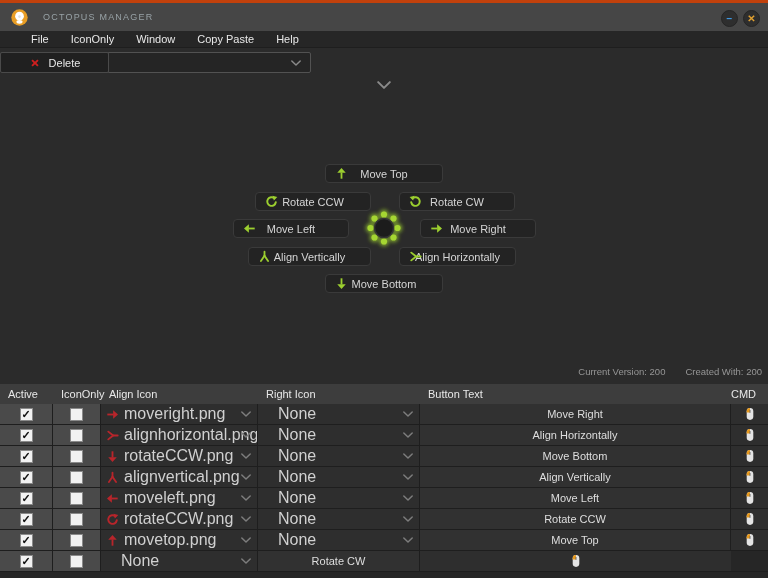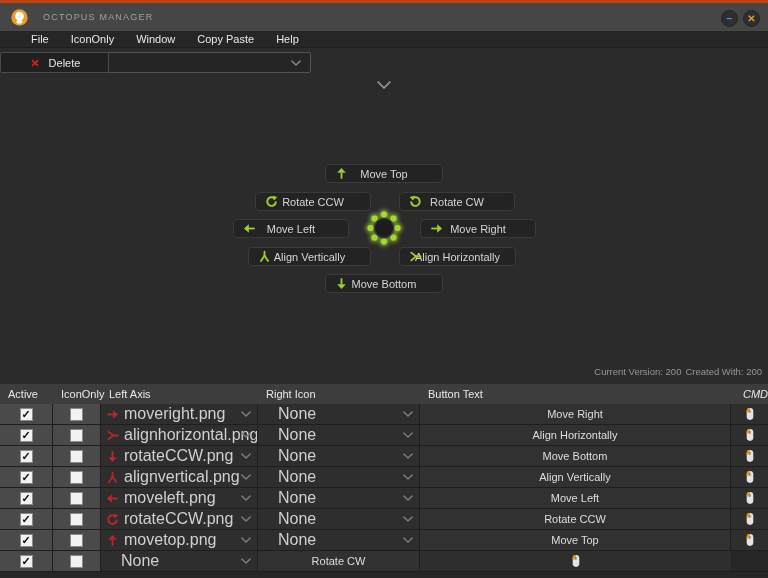--- a/index.html
+++ b/index.html
@@ -74,30 +74,30 @@
   #btn-rotate-cw   { left:399px; top:192px; width:116px; }
   #btn-move-left   { left:233px; top:219px; width:116px; }
   #btn-move-right  { left:420px; top:219px; width:116px; }
   #btn-align-v     { left:248px; top:247px; width:123px; }
   #btn-align-h     { left:399px; top:247px; width:117px; }
   #btn-move-bottom { left:325px; top:274px; width:118px; }
   .spinner { position:absolute; left:362px; top:206px; width:44px; height:44px; }
   
   .statusline {
     position:absolute; right:6px; top:366px; font-size:9.5px; color:#969696;
-    display:flex; gap:4px;
+    display:flex; gap:20px;
   }
   
   .grid-cols { display:grid; grid-template-columns:53px 48px 157px 162px 311px 37px; }
   .thead {
     position:absolute; top:384px; left:0; width:768px; height:20px;
     background:#3d3d3d; align-items:center; font-size:11px; color:#e8e8e8;
   }
   .thead .th { padding-left:8px; }
-  .thead .th.c-cmd { padding-left:0; text-align:right;font-style:italic; }
+  .thead .th.c-cmd { padding-left:0; text-align:left; }
   .tbody { position:absolute; top:404px; left:0; width:768px; height:174px;
     overflow:hidden; background:#262626; }
   .trow { height:21px; border-bottom:1px solid #1e1e1e; }
   .cell { position:relative; display:flex; align-items:center;
     border-right:1px solid #1e1e1e; overflow:hidden; }
   .cell.chk { background:#4a4a4a; justify-content:center; }
   .cell.drop { background:#2e2e2e; padding-left:5px; gap:5px; font-size:16px; color:#d0d0d0; }
   .cell.drop .dd-chevron { position:absolute; right:5px; color:#7d7d7d; }
   .cell.none-drop { padding-left:20px; }
   .cell.btext { background:#313131; justify-content:center; font-size:11px; color:#dedede; }
@@ -324,21 +324,21 @@
   </div>
 
   <div class="statusline">
     <span>Current Version: 200</span>
     <span>Created With: 200</span>
   </div>
 
   <div class="thead grid-cols">
     <div class="th">Active</div>
     <div class="th">IconOnly</div>
-    <div class="th">Left Axis</div>
+    <div class="th">Align Icon</div>
     <div class="th">Right Icon</div>
     <div class="th">Button Text</div>
     <div class="th c-cmd">CMD</div>
   </div>
 
   <div class="tbody">
 
       <div class="trow grid-cols">
         <div class="cell chk">
           <span class="checkbox checked"></span>

